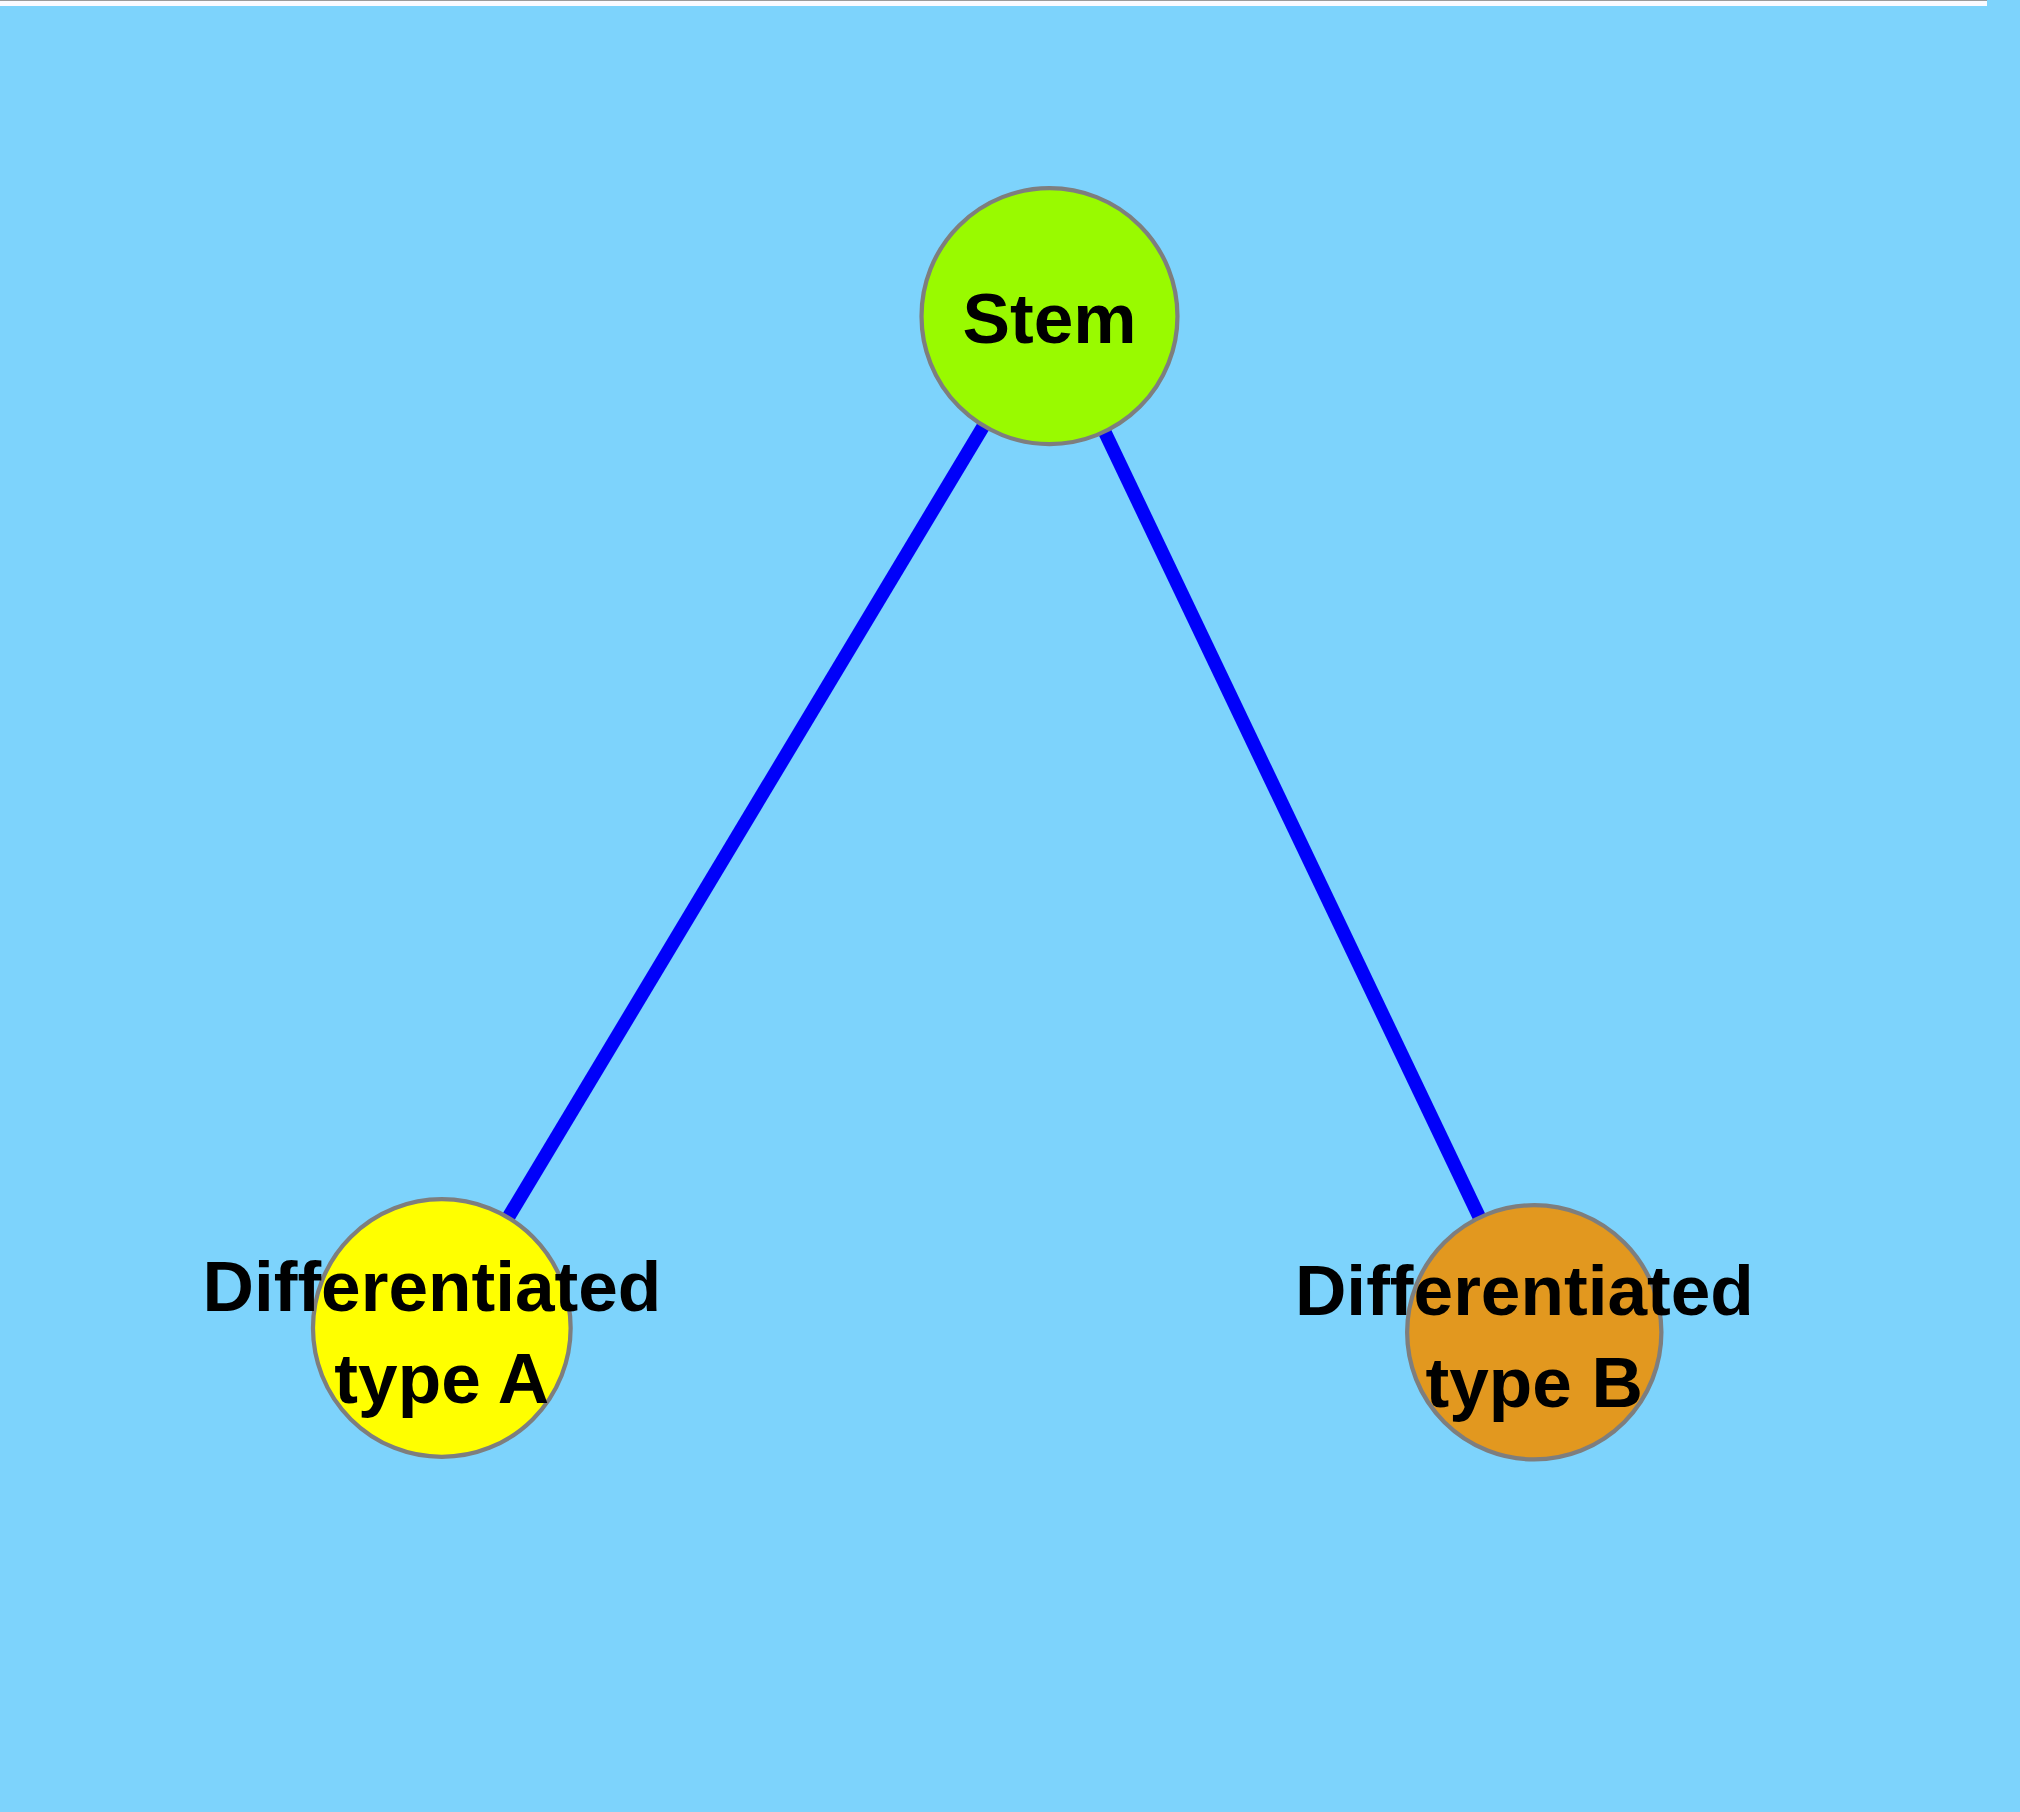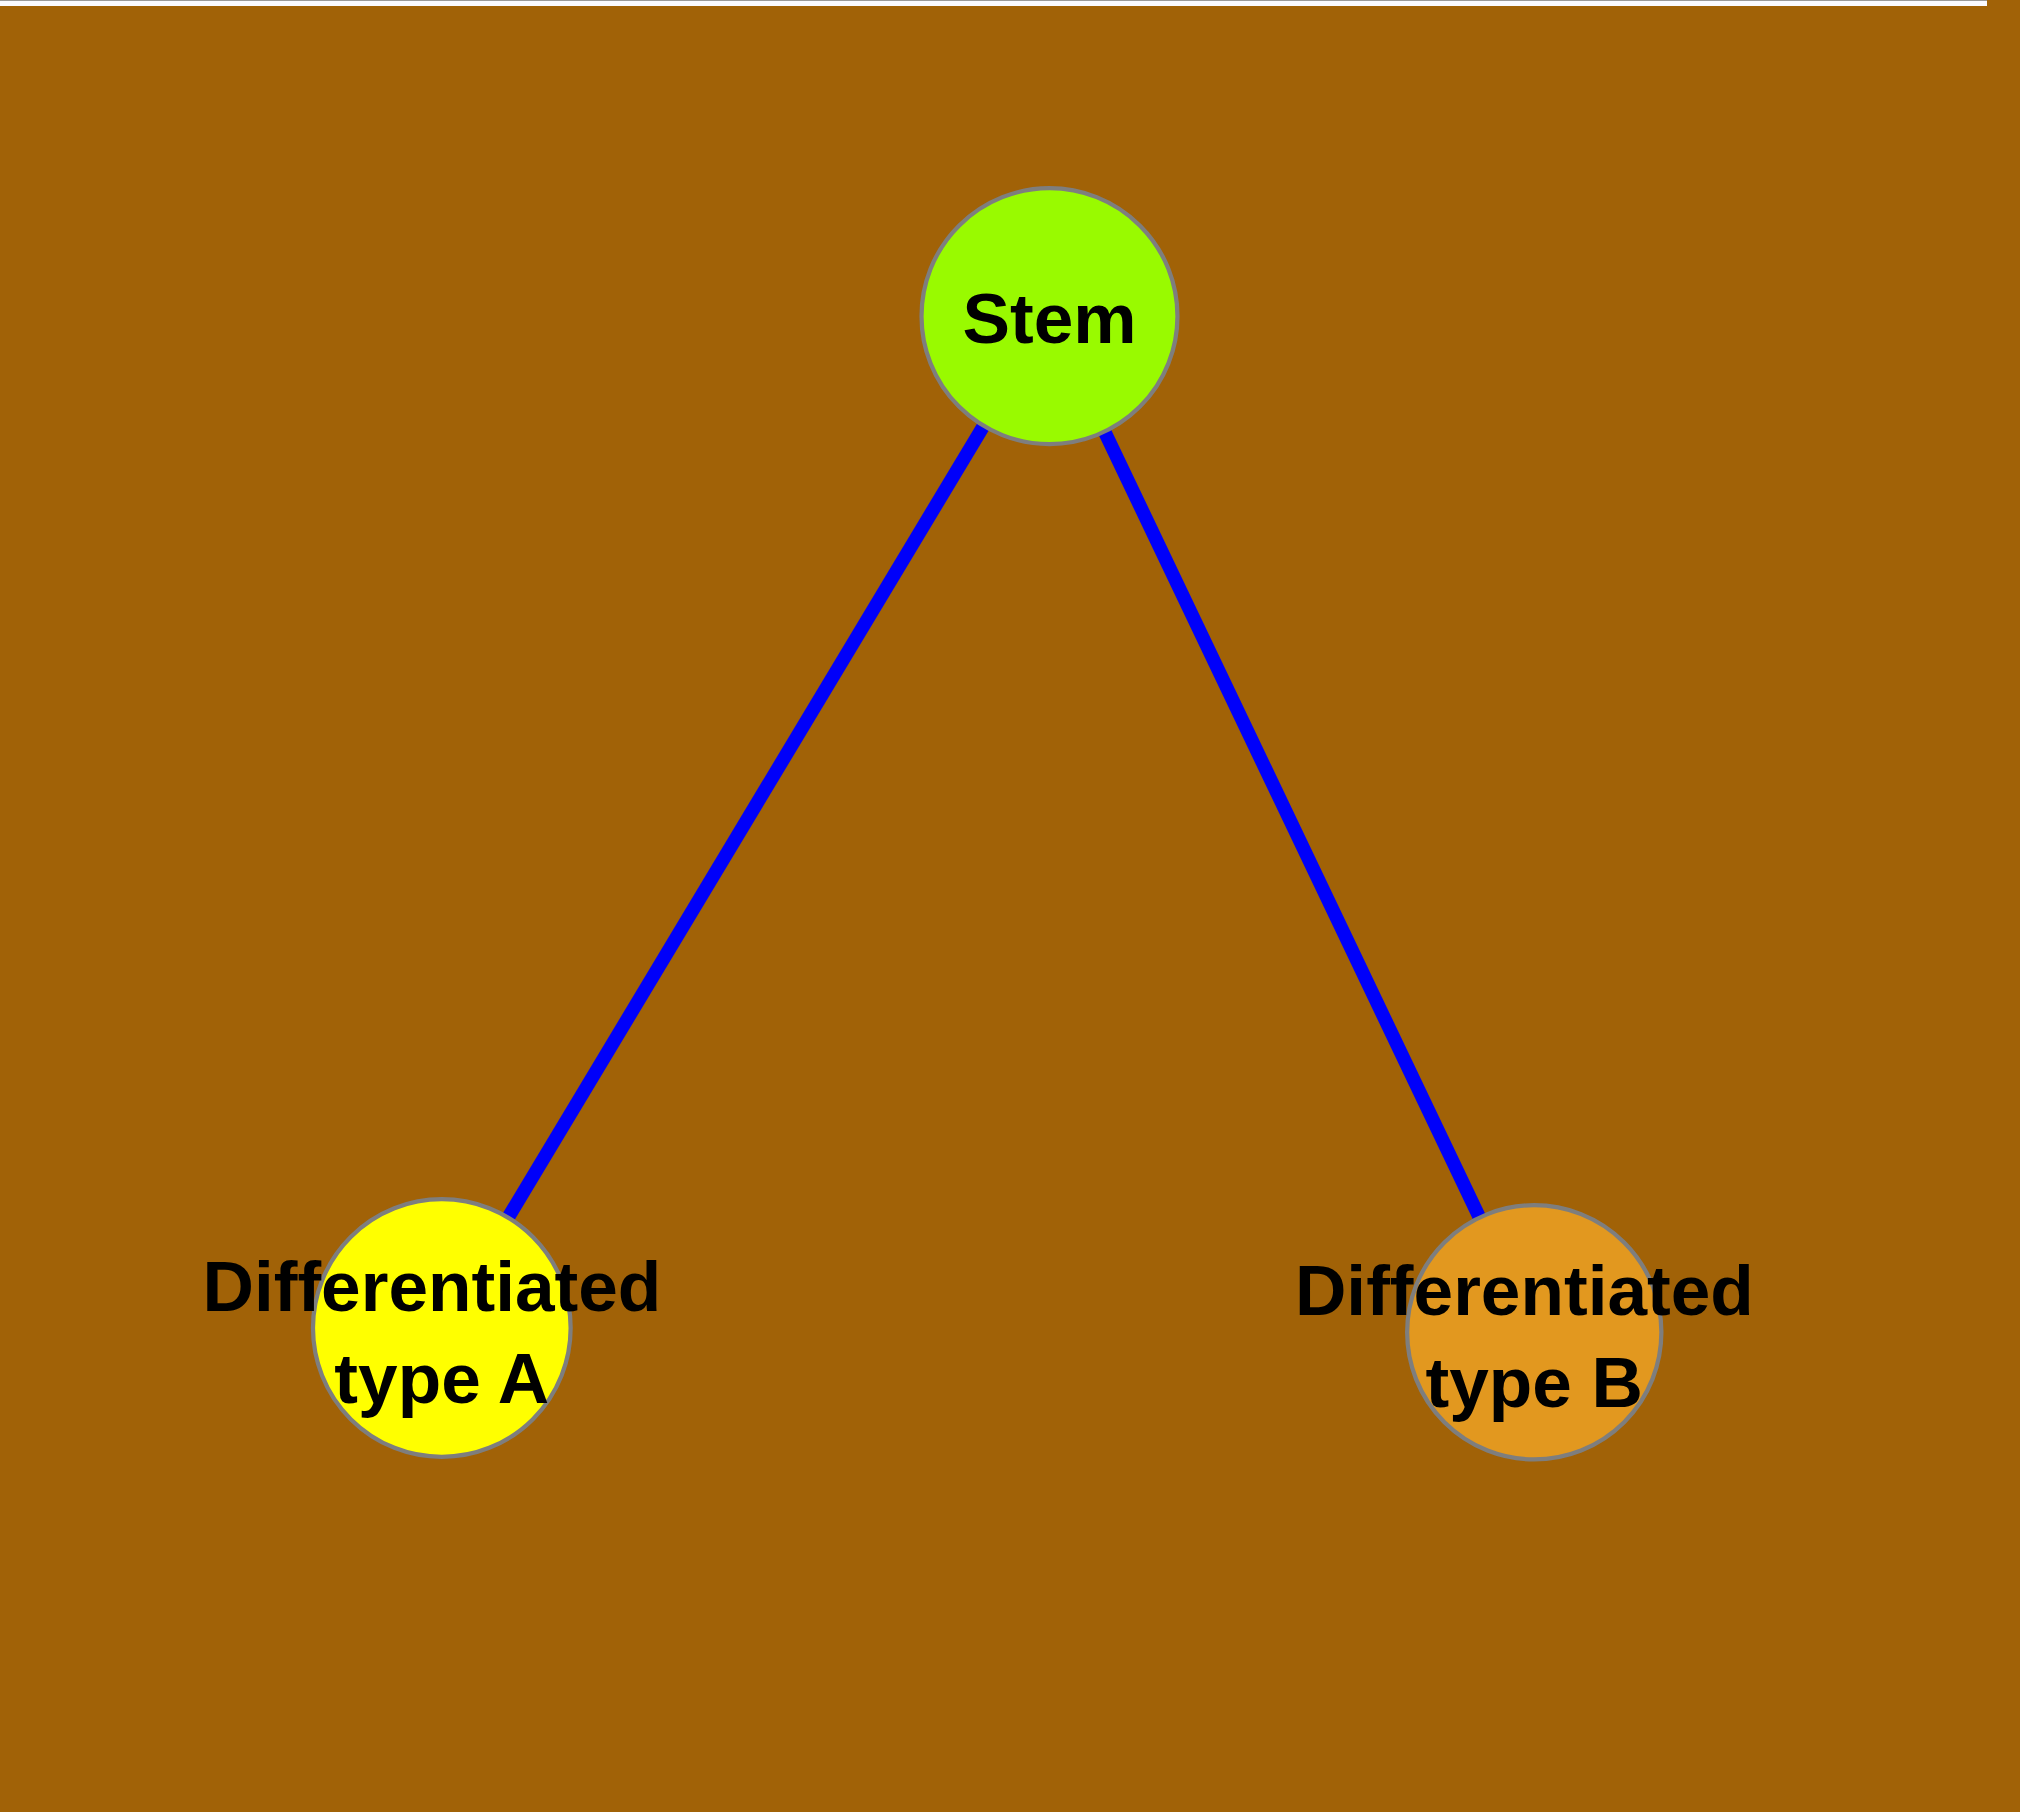--- a/index.html
+++ b/index.html
@@ -8,21 +8,21 @@
     background: #CBCBFA;
     width: 2021px;
     height: 1812px;
     overflow: hidden;
     font-family: "Liberation Sans", sans-serif;
   }
   .stage {
     position: relative;
     width: 2021px;
     height: 1812px;
-    background: #a16207;
+    background: #7dd3fc;
   }
   .top-strip {
     position: absolute;
     top: 0; left: 0;
     width: 1987px; height: 6px;
     background: #FAFAFF;
     border-top: 0.8px solid #9a9a9a;
     box-sizing: border-box;
   }
   svg.graph {

